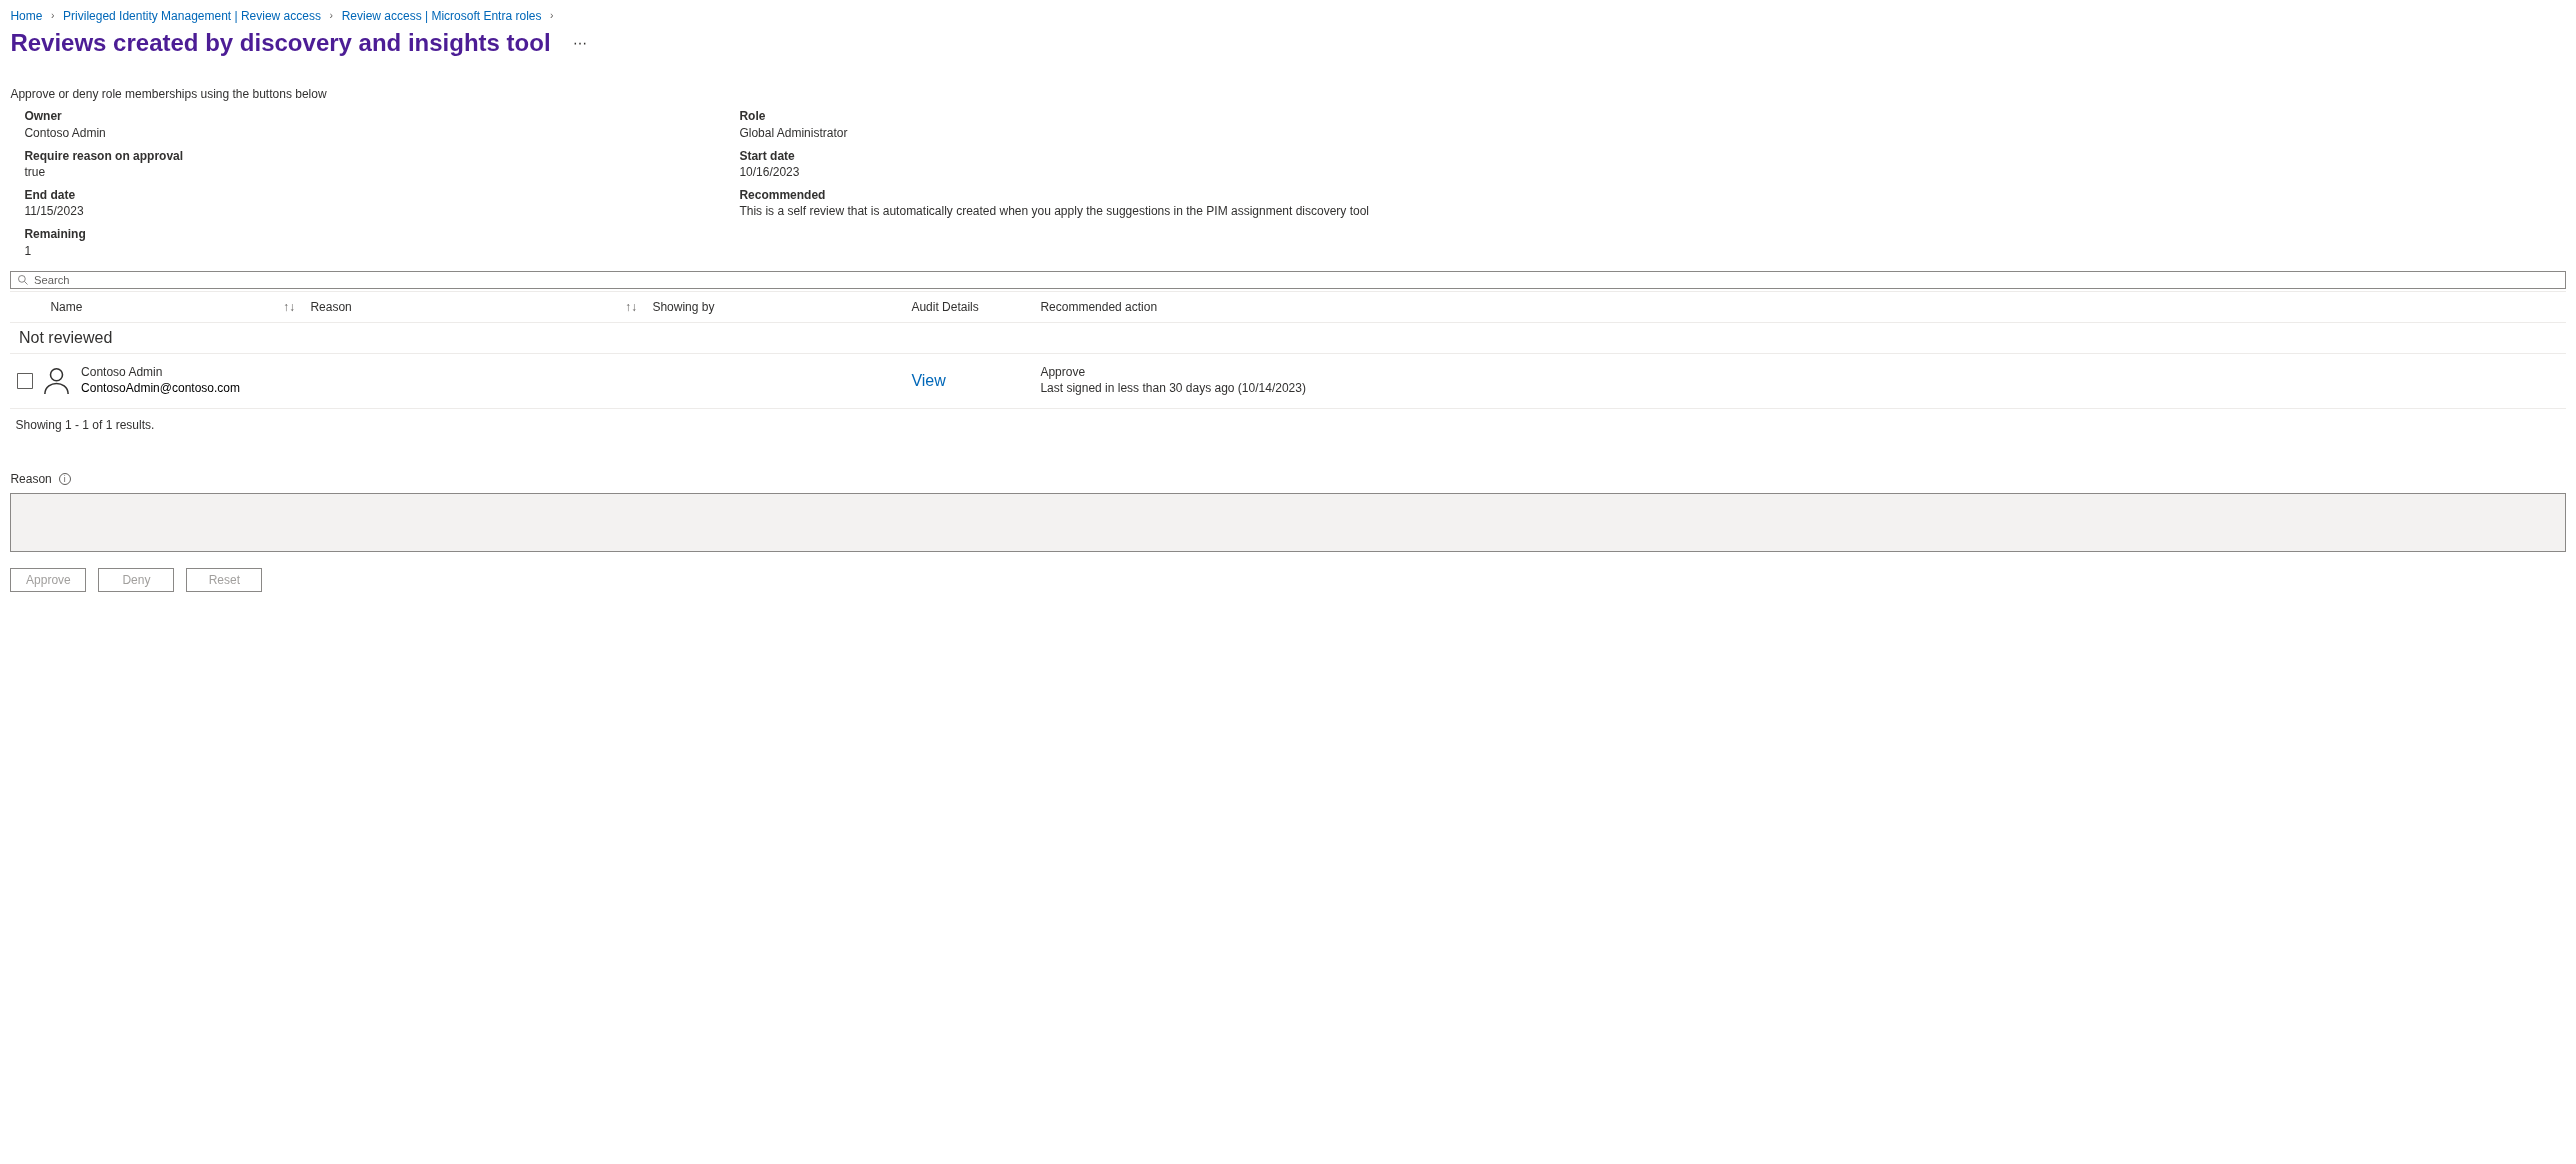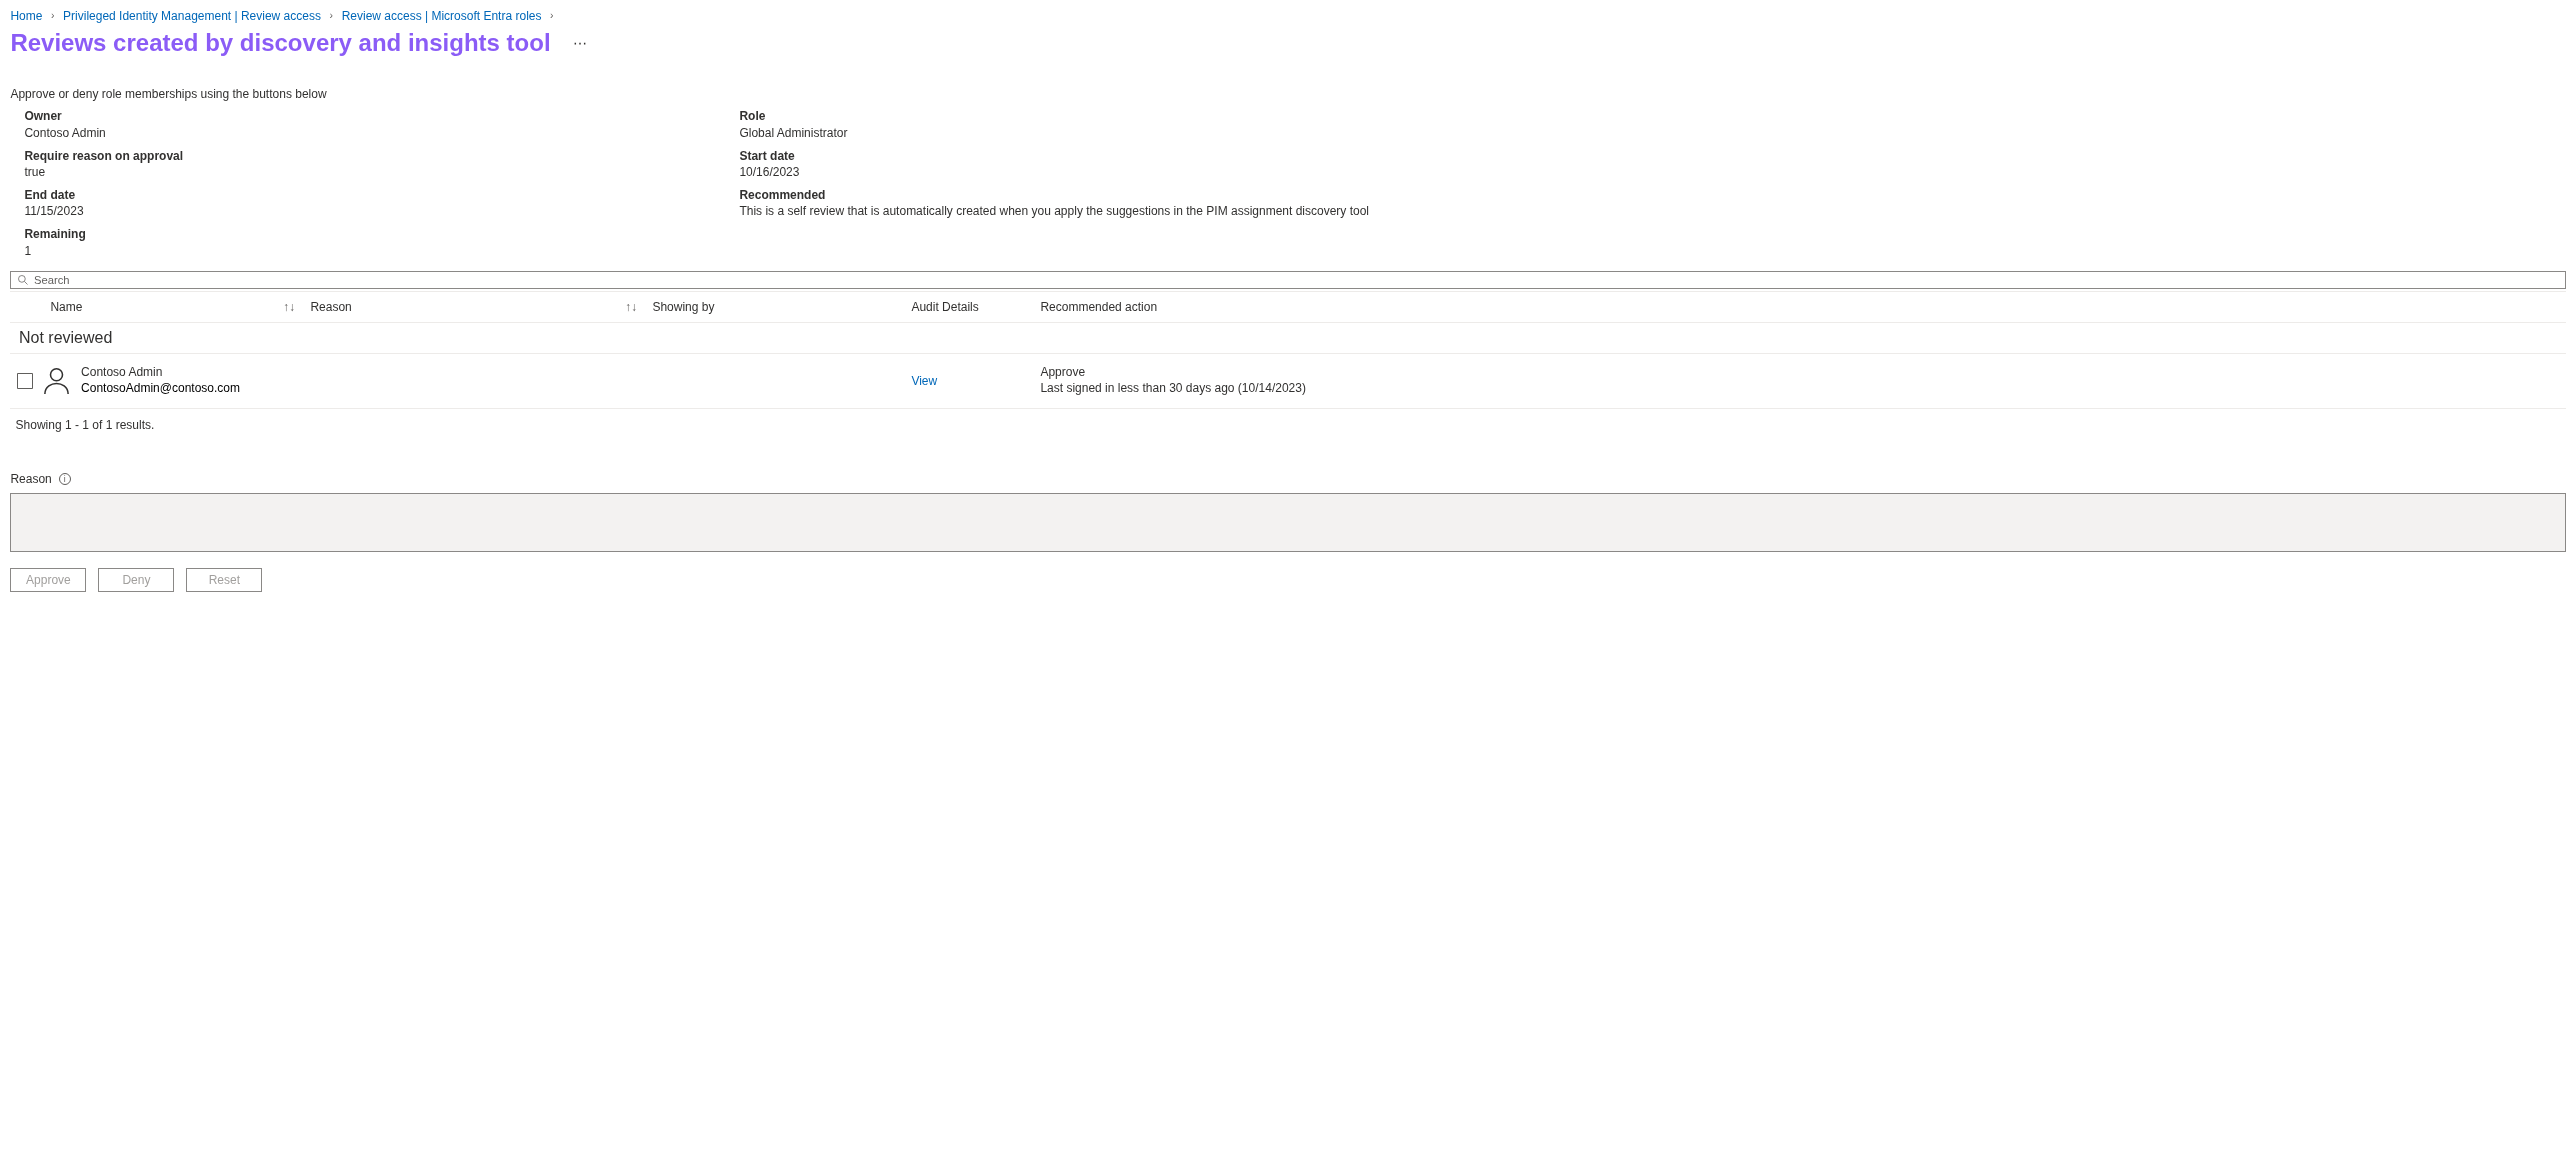--- a/index.html
+++ b/index.html
@@ -16,21 +16,21 @@
   
   .breadcrumb {
     display: flex; align-items: center; gap: 8.6px;
     font-size: 11.2px; padding: 8.6px 0 5.2px 0;
     flex-wrap: wrap;
   }
   .breadcrumb a { color: #0067b8; text-decoration: none; cursor: pointer; font-size:12px; }
   .breadcrumb .sep { color: #605e5c; font-size: 10.4px; }
   
   .title-row { display: flex; align-items: center; gap: 22.4px; padding: 1.7px 0 17.3px 0; }
-  .page-title { font-size: 24px; font-weight: 600; color: #8b5cf6; }
+  .page-title { font-size: 24px; font-weight: 600; color: #4c1d95; }
   .more-dots { letter-spacing: 1.7px; color: #323130; cursor: pointer; font-size: 14px; }
   
   .command-bar {
     display: flex; align-items: center; gap: 7px;
     padding: 5.2px 0 8.6px 5.2px;
     border-bottom: 0.9px solid #edebe9;
   }
   .filter-btn { display: flex; align-items: center; gap: 7px; cursor: pointer; color: #323130; }
   .filter-icon { width: 14px; height: 14px; color: #0067b8; }
   
@@ -85,21 +85,21 @@
   }
   .name-cell { display: flex; align-items: center; padding-left: 7px; gap: 8.6px; }
   .checkbox {
     width: 15.5px; height: 15.5px; border: 0.9px solid #605e5c;
     border-radius: 0.9px; cursor: pointer; flex-shrink: 0;
   }
   .person-icon { width: 31px; height: 31px; color: #323130; flex-shrink:0; }
   .name-block { display: flex; flex-direction: column; line-height: 1.3; }
   .name-primary { font-size: 12px; }
   .name-secondary { font-size: 12px; color: #000000; }
-  .view-link { color: #0067b8; cursor: pointer; font-size: 12px; }
+  .view-link { color: #0067b8; cursor: pointer; font-size: 16px; }
   .reco { display: flex; flex-direction: column; line-height: 1.3; font-size: 12px; }
   .results-count { padding: 8.6px 0 0 5.2px; font-size: 12px; }
   
   .reason-section { padding-top: 40px; }
   .reason-label-row { display: flex; align-items: center; gap: 7px; font-size: 12px; }
   .info-icon { width: 12px; height: 12px; border:0.9px solid #605e5c; border-radius:50%; display:inline-flex; align-items:center; justify-content:center; font-size:8.6px; color:#605e5c; }
   .reason-box {
     width: 100%; height: 59px; margin-top: 7px;
     border: 0.9px solid #8a8886; background: #f3f2f1;
     resize: none; outline: none; font-family: inherit; font-size: 11.2px;

